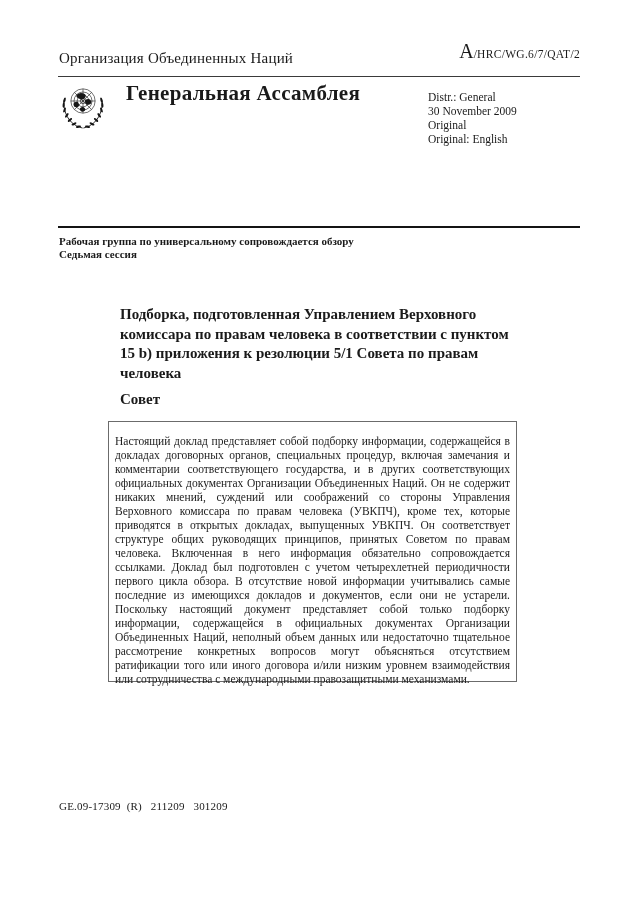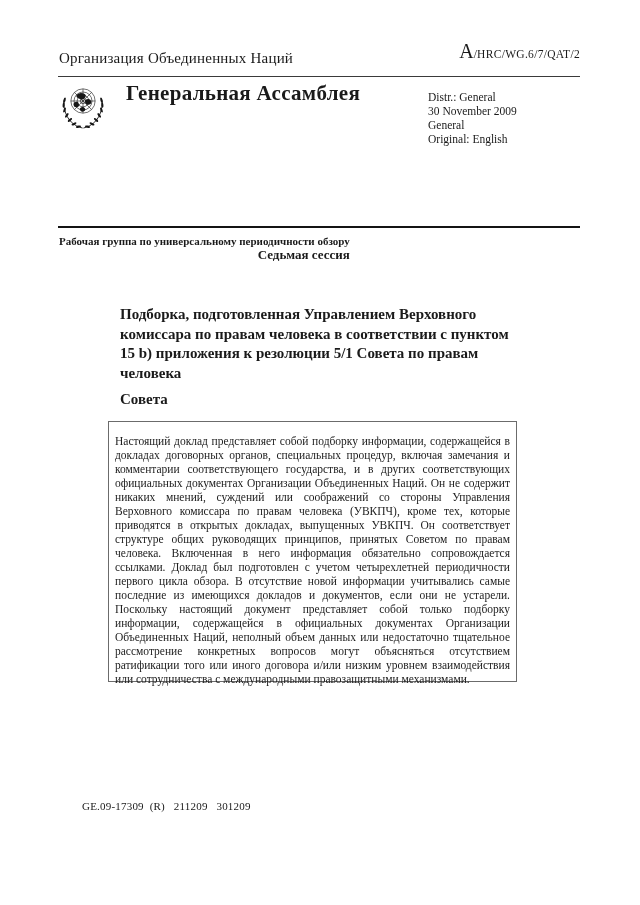--- a/index.html
+++ b/index.html
@@ -24,36 +24,36 @@
 
   .emblem{left:56px;top:79px;width:54px;height:53px;}
 
   .assembly-title{left:126px;top:81px;font-size:21px;font-weight:700;letter-spacing:.3px;}
 
   .distr-block{left:428px;top:90px;font-size:11.5px;line-height:14px;}
 
   .session-block{left:59px;top:235px;}
   .session-block .council{font-size:13.5px;font-weight:700;line-height:17px;}
   .session-block .wg{font-size:11px;font-weight:700;line-height:13px;}
-  .session-block .sess{font-size:13px;font-weight:700;line-height:13px;text-align:right;}
+  .session-block .sess{font-size:11px;font-weight:700;line-height:13px;}
   .session-block .venue{font-size:11px;font-weight:400;line-height:13px;}
 
   .doc-title{left:120px;top:305px;width:398px;font-size:15px;font-weight:700;line-height:19.5px;}
   .country{left:120px;top:391px;font-size:15px;font-weight:700;}
 
   .summary-box{
     left:108px;top:421px;width:395px;height:235px;
     border:1px solid #6b6b6b;
     padding:12px 6px;
     font-size:11.5px;line-height:14px;
     text-align:justify;
     color:#222;
   }
 
-  .footer-ref{left:59px;top:800px;font-size:11px;white-space:pre;letter-spacing:.2px;margin-left:23px;}
+  .footer-ref{left:59px;top:800px;font-size:11px;white-space:pre;letter-spacing:.2px;}
 </style>
 </head>
 <body>
 
 <div class="abs org-name">Организация Объединенных Наций</div>
 
 <div class="abs doc-symbol">
   <span class="big-a">A</span><span class="rest">/HRC/WG.6/7/QAT/2</span>
 </div>
 
@@ -106,32 +106,32 @@
       </g>
     </g>
   </svg>
 </div>
 
 <div class="abs assembly-title">Генеральная Ассамблея</div>
 
 <div class="abs distr-block">
   <div>Distr.: General</div>
   <div>30 November 2009</div>
-  <div>General</div>
+  <div>Original</div>
   <div>Original: English</div>
 </div>
 
 <div class="abs rule-thick"></div>
 
 <div class="abs session-block">
-  <div class="wg">Рабочая группа по универсальному периодичности обзору</div>
+  <div class="wg">Рабочая группа по универсальному сопровождается обзору</div>
   <div class="sess">Седьмая сессия</div>
 </div>
 
 <div class="abs doc-title">Подборка, подготовленная Управлением Верховного комиссара по правам человека в соответствии с пунктом 15 b) приложения к резолюции 5/1 Совета по правам человека</div>
 
-<div class="abs country">Совета</div>
+<div class="abs country">Совет</div>
 
 <div class="abs summary-box">
   <span>Настоящий доклад представляет собой подборку информации, содержащейся в докладах договорных органов, специальных процедур, включая замечания и комментарии соответствующего государства, и в других соответствующих официальных документах Организации Объединенных Наций. Он не содержит никаких мнений, суждений или соображений со стороны Управления Верховного комиссара по правам человека (УВКПЧ), кроме тех, которые приводятся в открытых докладах, выпущенных УВКПЧ. Он соответствует структуре общих руководящих принципов, принятых Советом по правам человека. Включенная в него информация обязательно сопровождается ссылками. Доклад был подготовлен с учетом четырехлетней периодичности первого цикла обзора. В отсутствие новой информации учитывались самые последние из имеющихся докладов и документов, если они не устарели. Поскольку настоящий документ представляет собой только подборку информации, содержащейся в официальных документах Организации Объединенных Наций, неполный объем данных или недостаточно тщательное рассмотрение конкретных вопросов могут объясняться отсутствием ратификации того или иного договора и/или низким уровнем взаимодействия или сотрудничества с международными правозащитными механизмами.</span>
 </div>
 
 <div class="abs footer-ref">GE.09-17309  (R)   211209   301209</div>
 
 </body></html>

